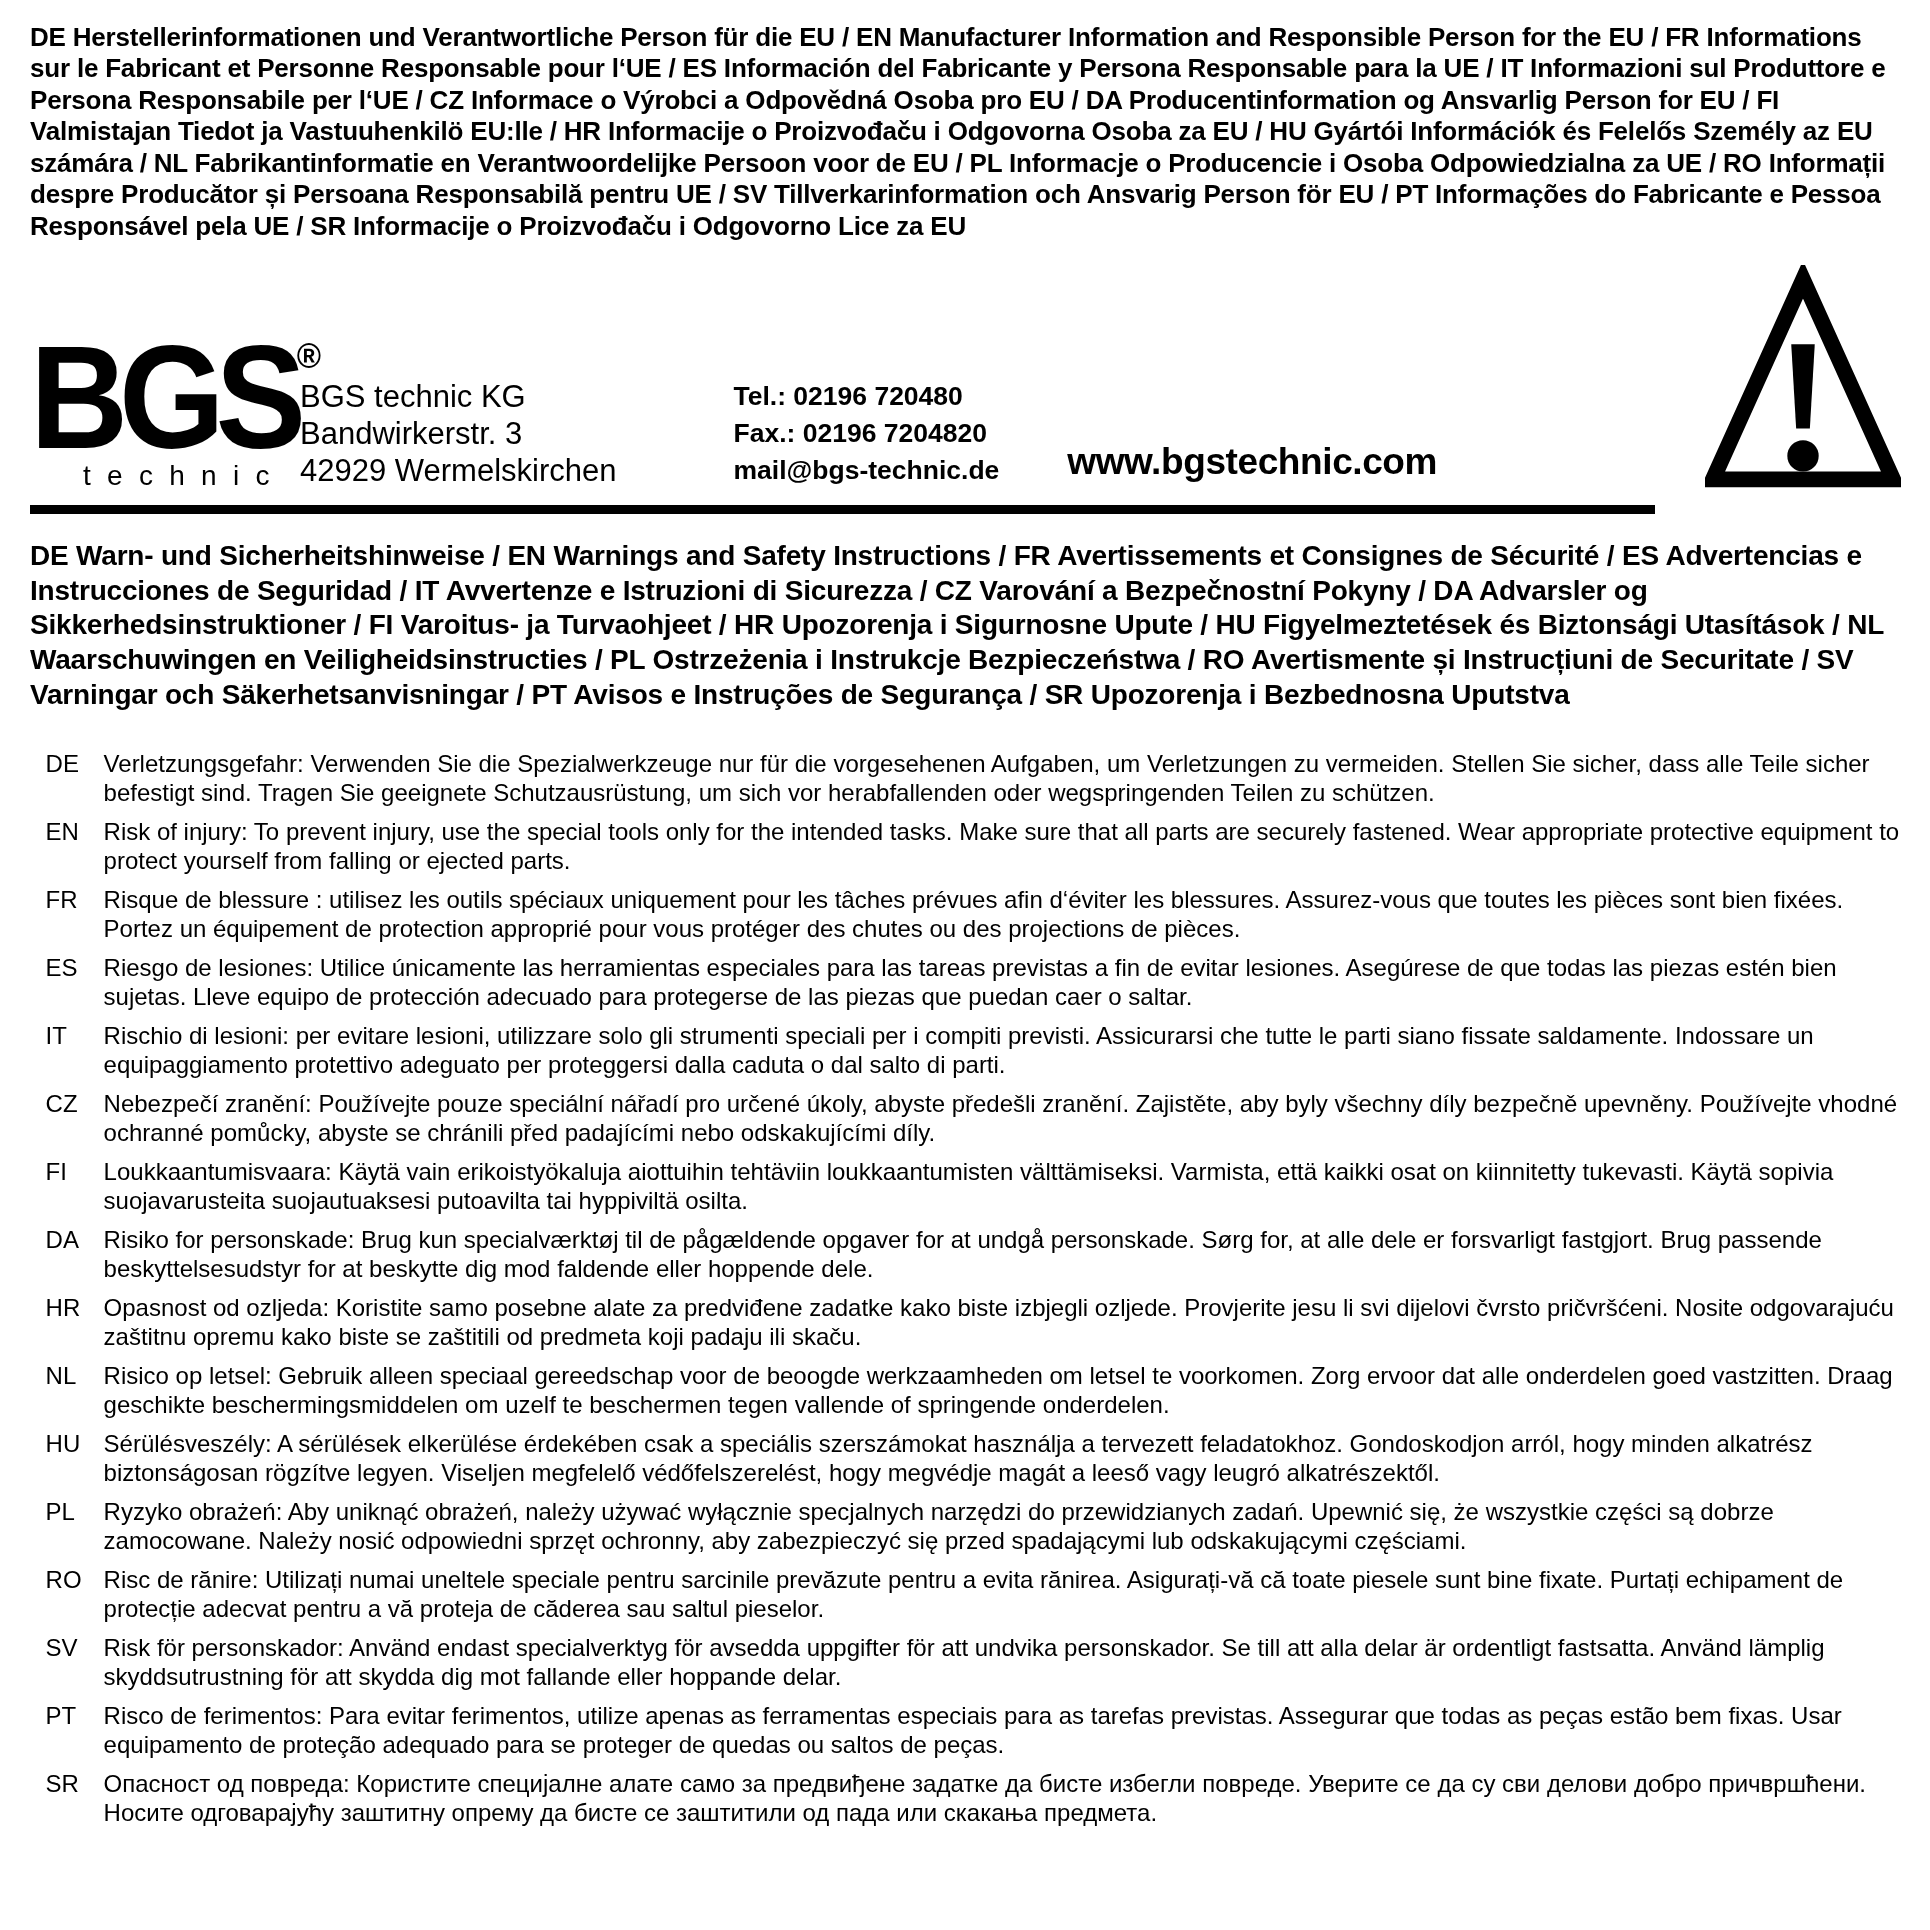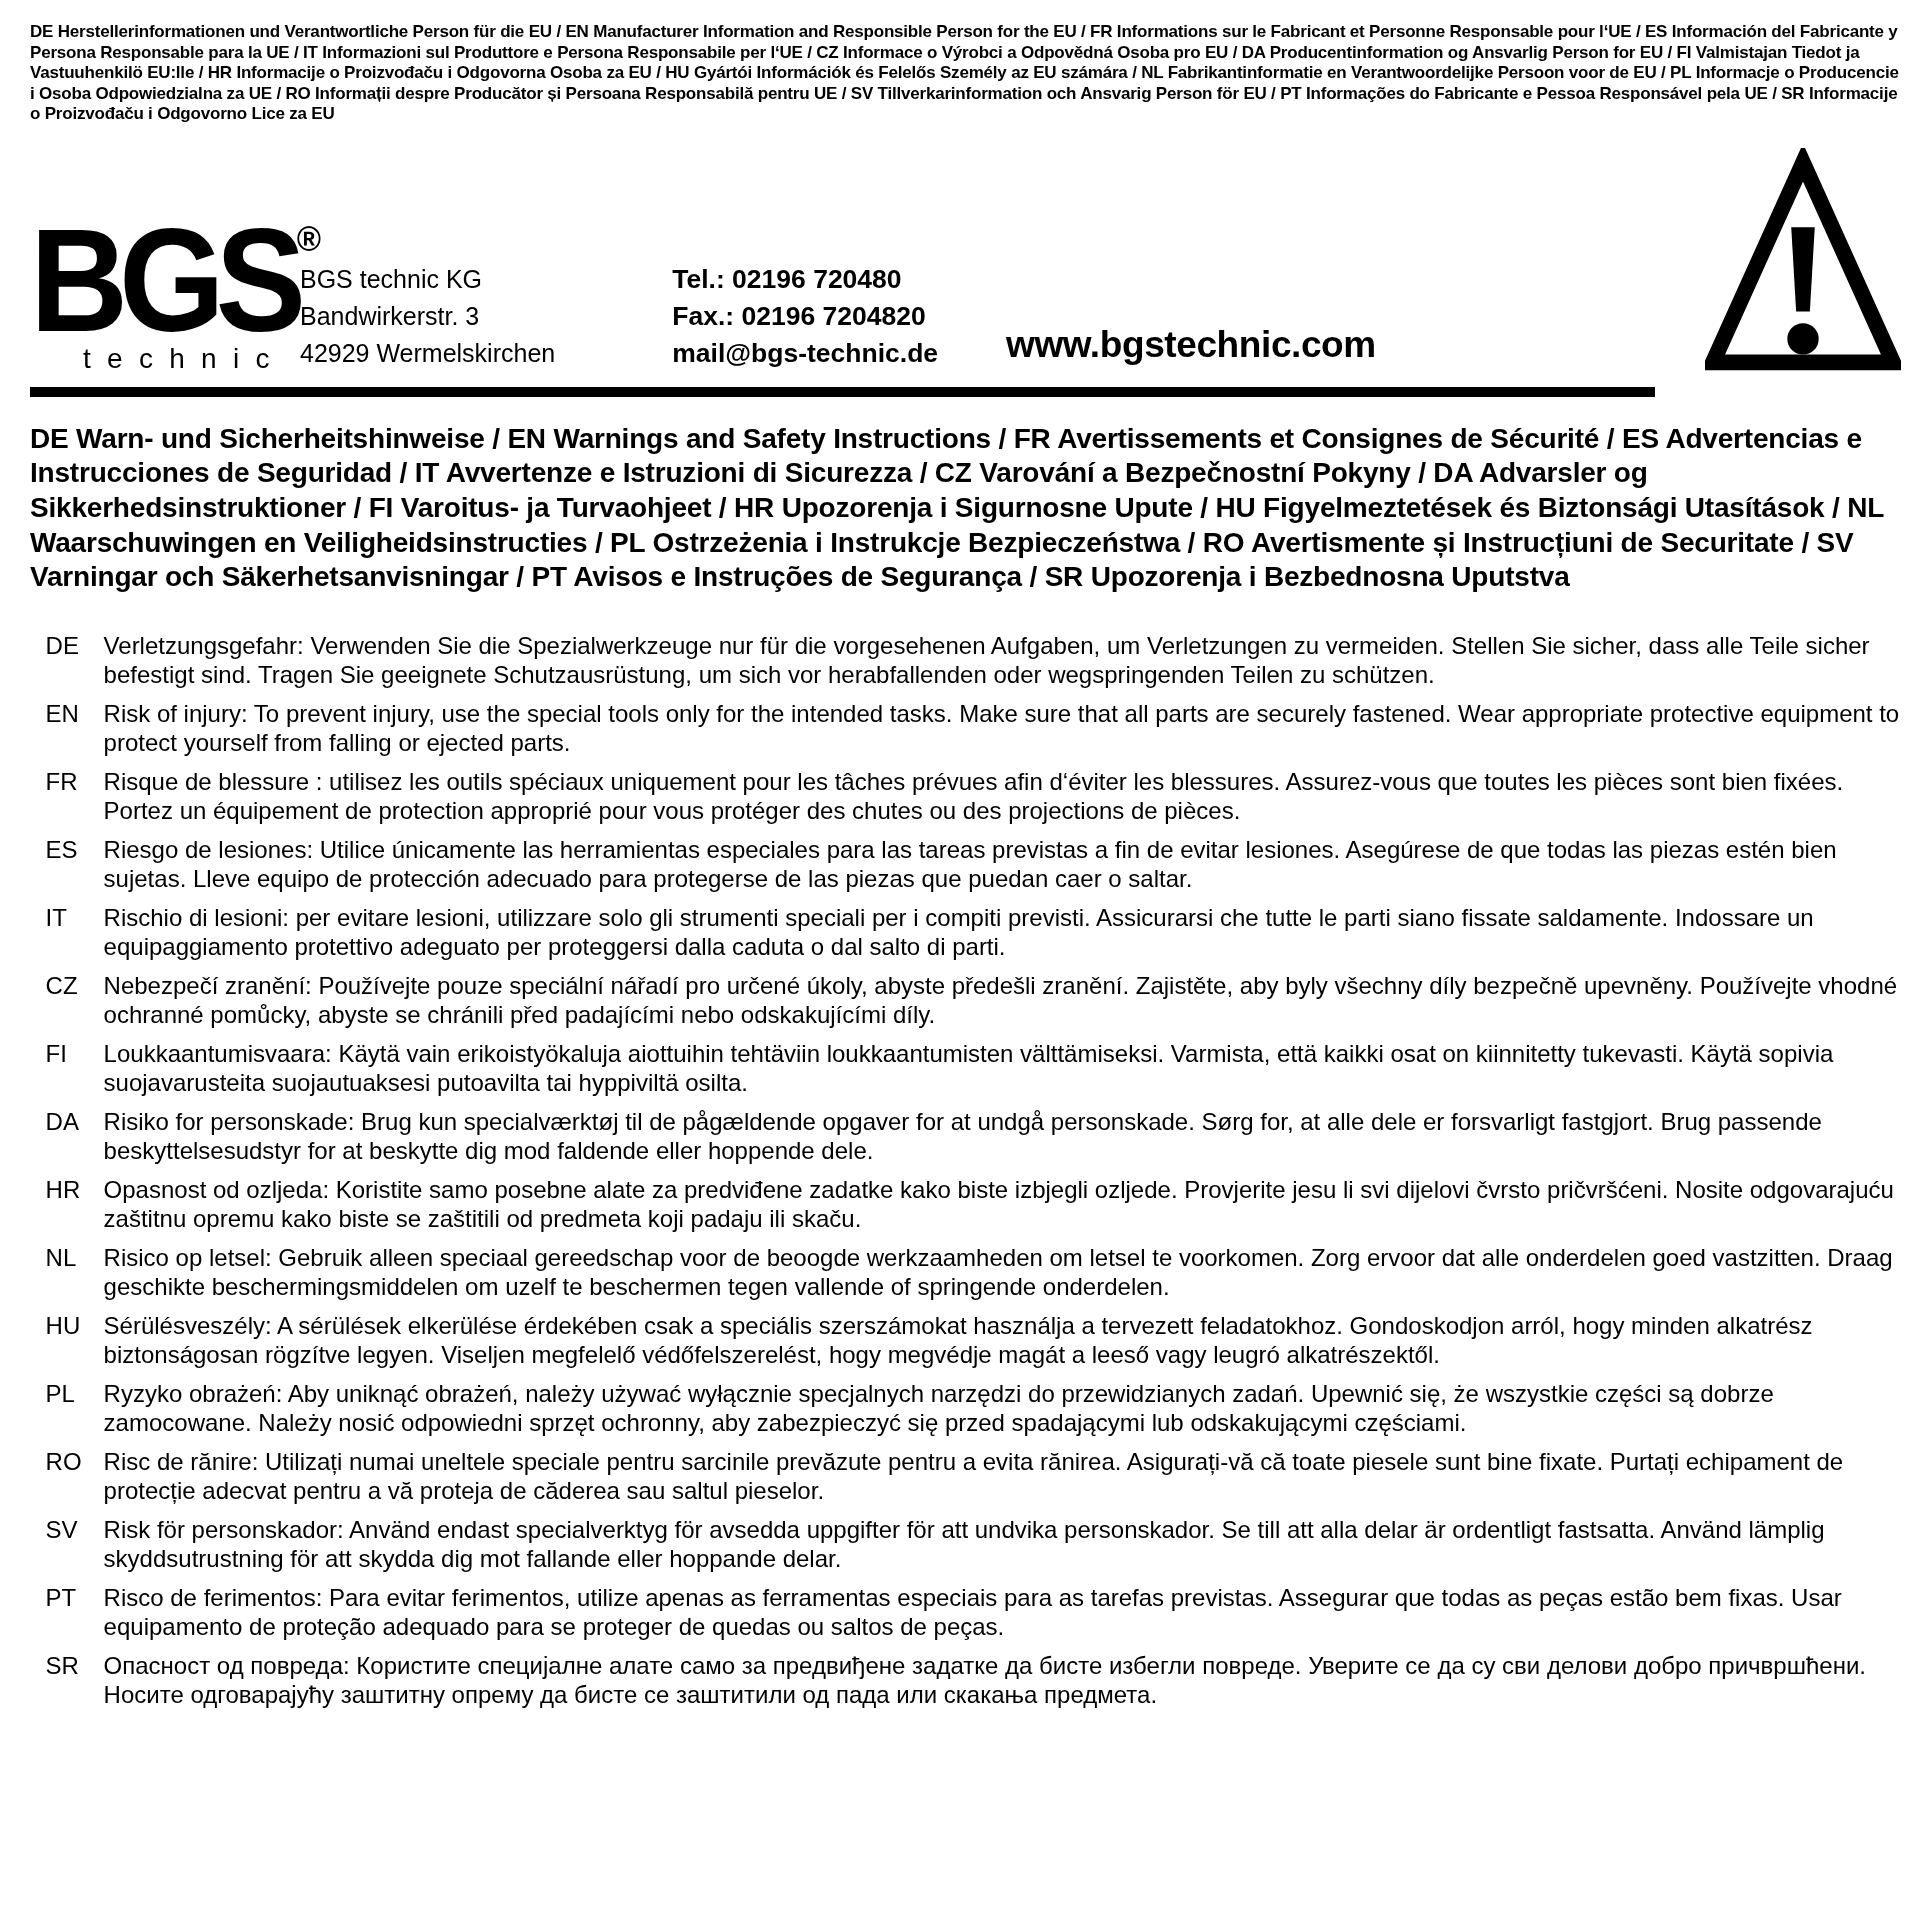--- a/index.html
+++ b/index.html
@@ -6,21 +6,21 @@
   body {
     width: 1930px; height: 1930px;
     background: #ffffff; color: #000000;
     font-family: "Liberation Sans", sans-serif;
     overflow: hidden;
   }
   .page { padding: 22px 28px 0 30px; }
 
   .top-header {
     font-weight: bold;
-    font-size: 17px;
+    font-size: 26px;
     line-height: 1.21;
     letter-spacing: -0.2px;
     width: 1871px;
   }
 
   .brand-row {
     display: flex;
     align-items: flex-end;
     margin-top: 23px;
     width: 1871px;
@@ -37,21 +37,21 @@
   }
   .logo-reg { font-size: 33px; letter-spacing: 0; vertical-align: 74px; }
   .logo-technic {
     font-size: 28px;
     font-weight: normal;
     letter-spacing: 16.3px;
     padding-left: 53px;
     margin-top: 1.6px;
     white-space: nowrap;
   }
-  .address  { font-size: 25px; line-height: 37px; margin-left: 33px;  padding-bottom: 3.1px; flex: 0 0 auto; }
+  .address  { font-size: 31px; line-height: 37px; margin-left: 33px;  padding-bottom: 3.1px; flex: 0 0 auto; }
   .contact  { font-size: 26.5px; line-height: 37px; margin-left: 117px; padding-bottom: 3.1px; flex: 0 0 auto; font-weight: bold; }
   .website  { font-size: 37px; font-weight: bold; margin-left: 68px; padding-bottom: 9.3px; flex: 0 0 auto; letter-spacing: -0.4px; }
   .triangle-wrap { margin-left: auto; flex: 0 0 auto; line-height: 0; }
 
   .divider {
     height: 9.3px;
     background: #000000;
     width: 1625px;
     margin-top: 12.5px;
   }

